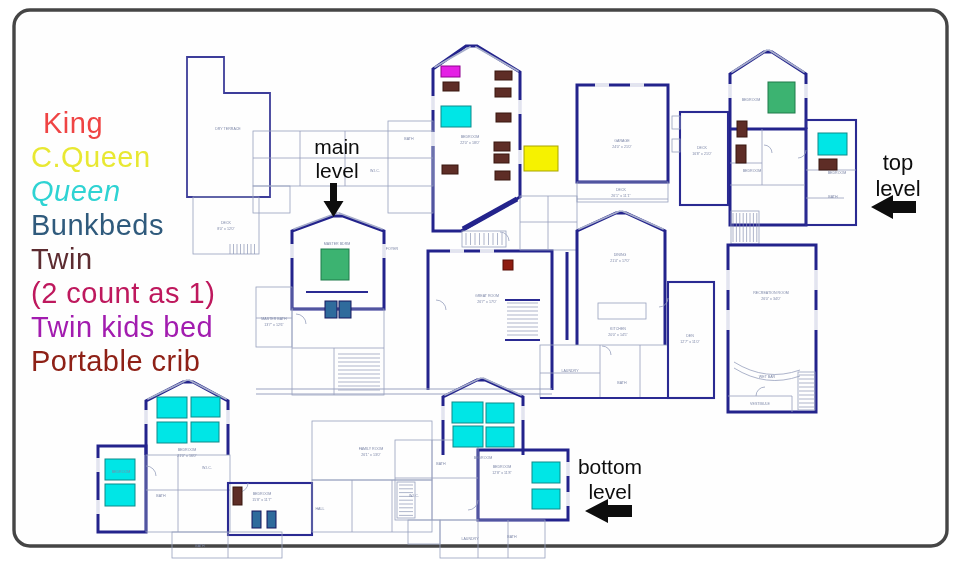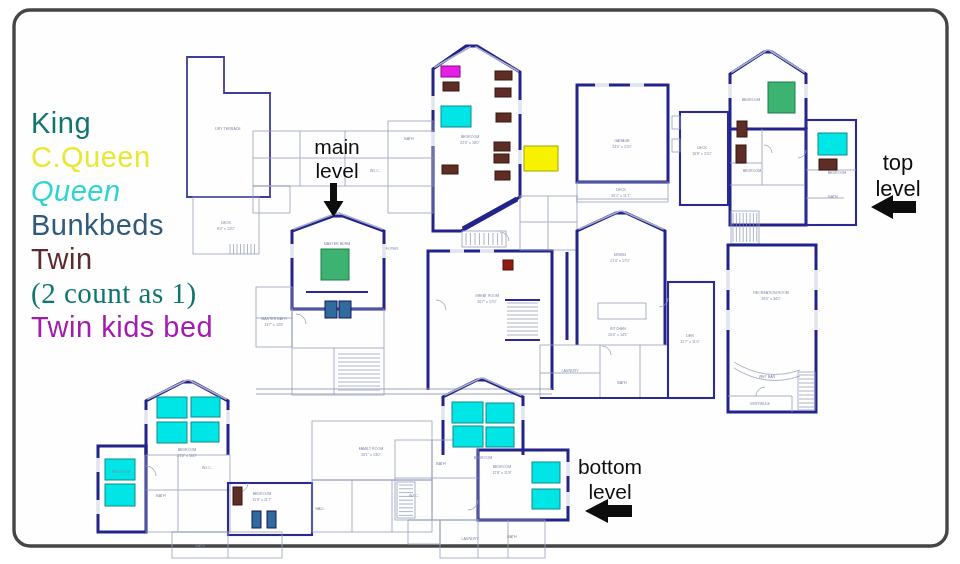--- a/index.html
+++ b/index.html
@@ -245,21 +245,22 @@
       <path fill="#0d0d0d" d="M871,207 l22,-12 v6 h23 v12 h-23 v6 z"></path>
     </g>
     <g>
       <text class="lvl" x="610" y="474">bottom</text>
       <text class="lvl" x="610" y="499">level</text>
       <path fill="#0d0d0d" d="M585,511 l23,-12 v6 h24 v12 h-24 v6 z"></path>
     </g>
   </svg>
 
   <div id="legend">
-      <div class="legend-item" style="color: #0f766e;">King</div>
+      <div class="legend-item" style="color: #ef4444; margin-left: 12px;">King</div>
       <div class="legend-item" style="color: rgb(232, 232, 50);">C.Queen</div>
       <div class="legend-item" style="color: rgb(46, 211, 211); font-style: italic;">Queen</div>
       <div class="legend-item" style="color: rgb(47, 90, 124);">Bunkbeds</div>
       <div class="legend-item" style="color: rgb(92, 43, 48);">Twin</div>
-      <div class="legend-item" style="color: #0f766e; font-family: Liberation Serif, serif;">(2 count as 1)</div>
+      <div class="legend-item" style="color: #be185d;">(2 count as 1)</div>
       <div class="legend-item" style="color: #a21caf;">Twin kids bed</div>
+      <div class="legend-item" style="color: rgb(142, 32, 22);">Portable crib</div>
     </div>
 </div>
 
 </body></html>

